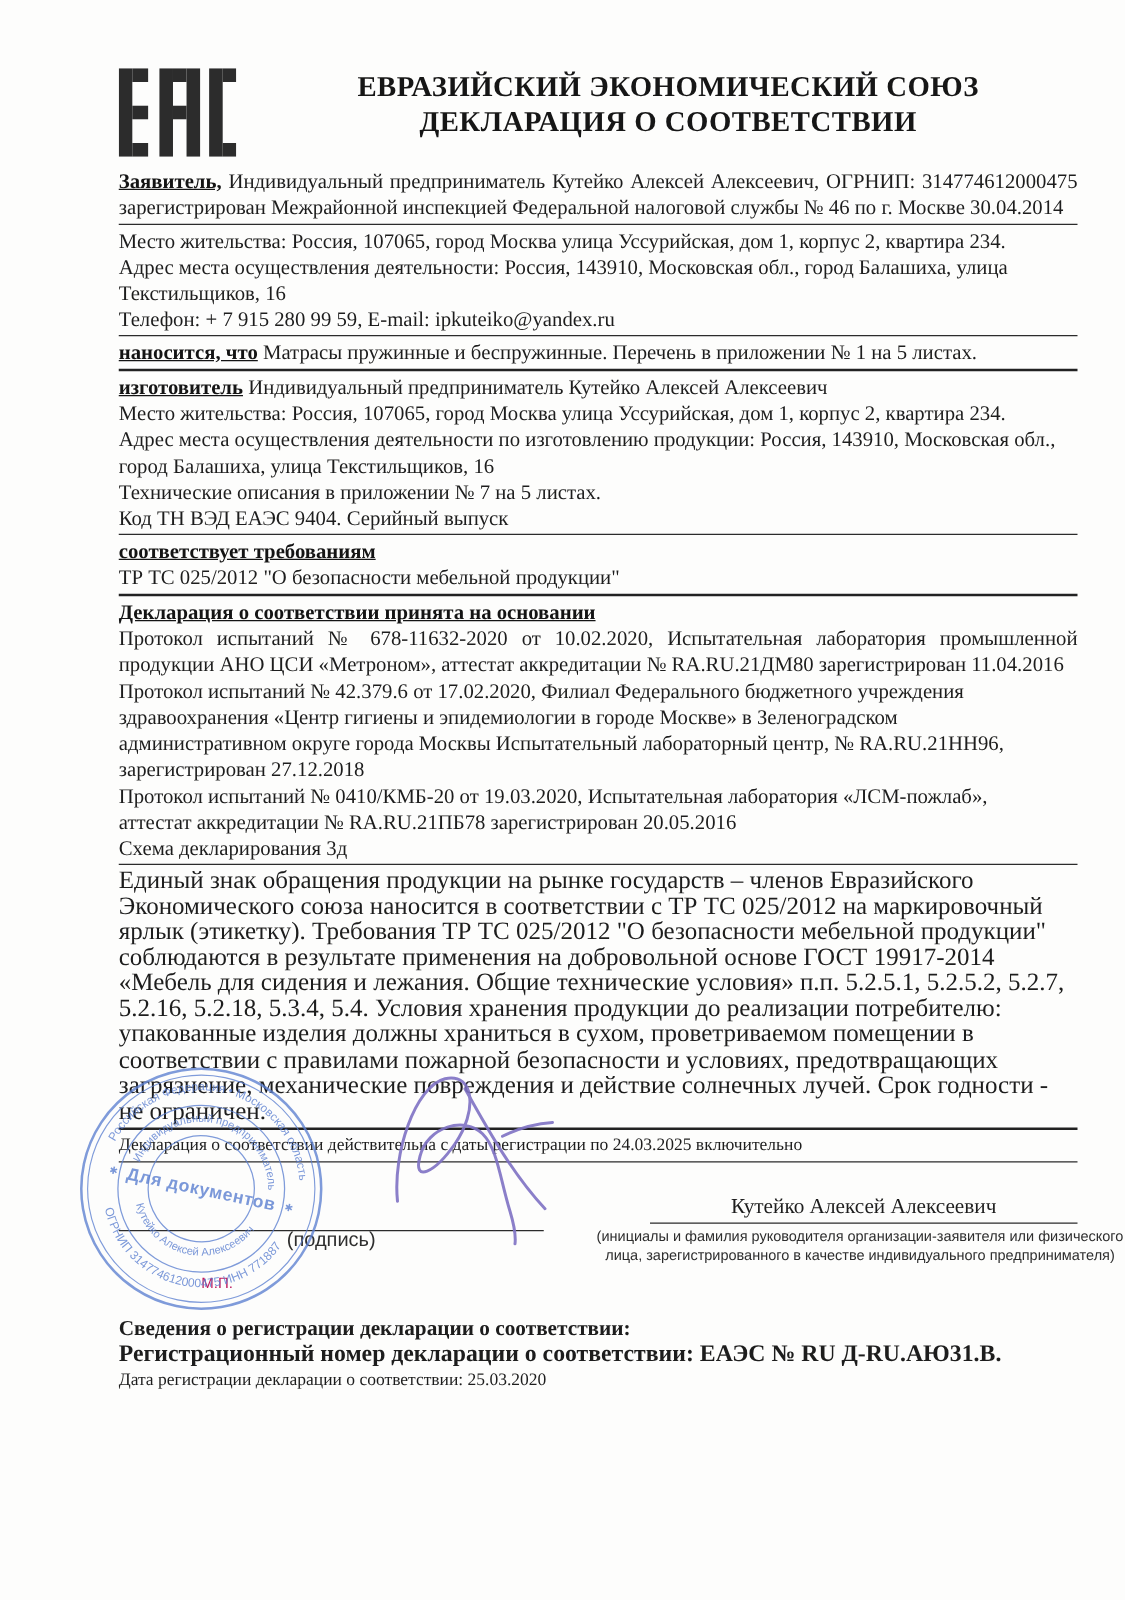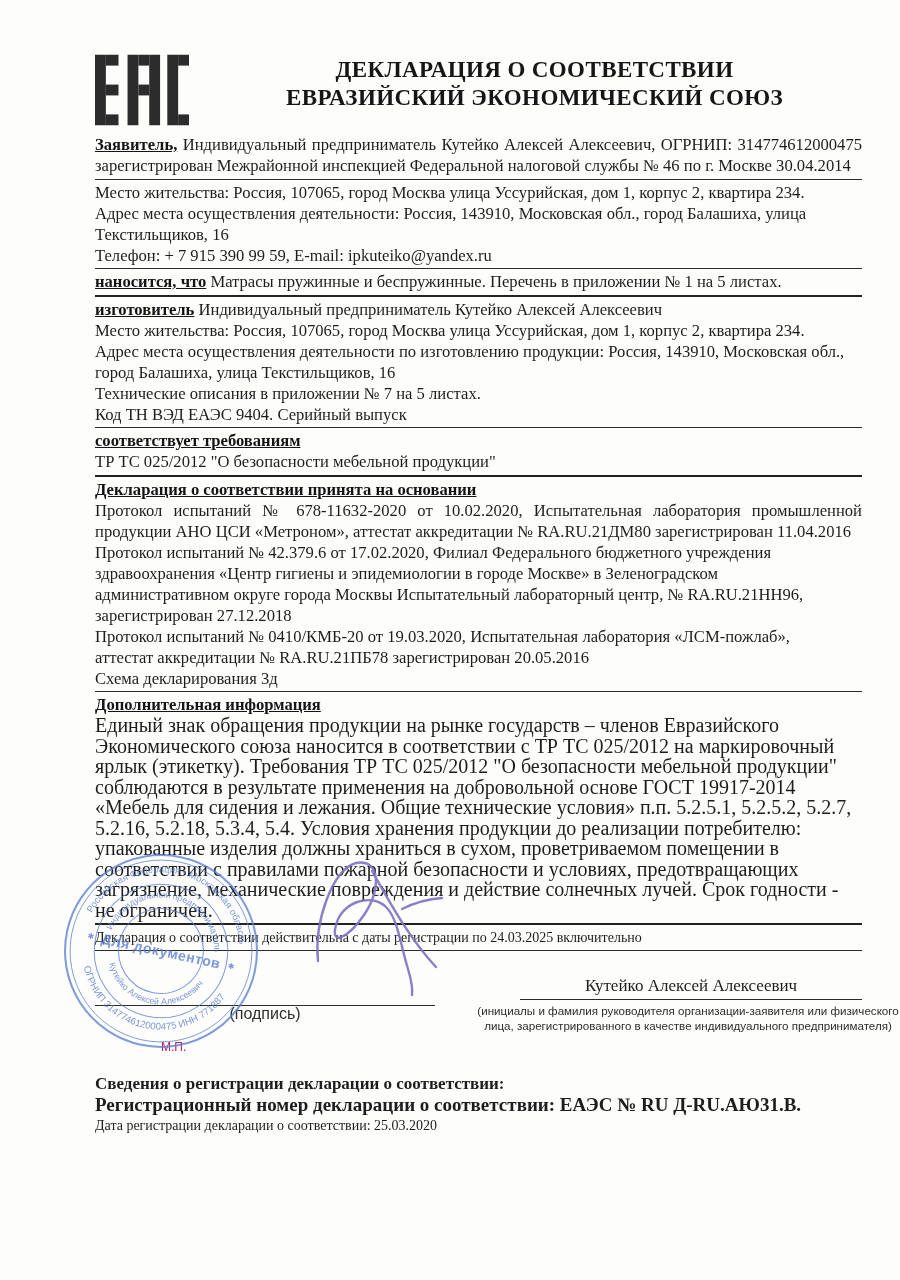--- a/index.html
+++ b/index.html
@@ -56,33 +56,33 @@
         <rect x="36" y="0" width="12" height="78"></rect>
         <rect x="60" y="0" width="12" height="78"></rect>
         <rect x="48" y="0" width="12" height="12"></rect>
         <rect x="48" y="33" width="12" height="12"></rect>
         <rect x="80" y="0" width="12" height="78"></rect>
         <rect x="92" y="0" width="12" height="12"></rect>
         <rect x="92" y="66" width="12" height="12"></rect>
       </g>
     </svg>
     <div class="titles">
+      <div>ЕВРАЗИЙСКИЙ ЭКОНОМИЧЕСКИЙ СОЮЗ</div>
       <div>ДЕКЛАРАЦИЯ О СООТВЕТСТВИИ</div>
-      <div>ЕВРАЗИЙСКИЙ ЭКОНОМИЧЕСКИЙ СОЮЗ</div>
     </div>
   </div>
 
   <div class="content">
 
     <p class="just"><b>Заявитель,</b> <span>Индивидуальный предприниматель Кутейко Алексей Алексеевич,   ОГРНИП: 314774612000475 зарегистрирован Межрайонной инспекцией Федеральной налоговой службы № 46 по г. Москве 30.04.2014</span></p>
     <div class="rule"></div>
 
     <p>Место жительства: Россия, 107065, город Москва улица Уссурийская, дом 1, корпус 2, квартира 234.</p>
     <p>Адрес места осуществления деятельности: Россия, 143910, Московская обл., город  Балашиха, улица Текстильщиков, 16</p>
-    <p>Телефон: + 7 915 390 99 59, E-mail: ipkuteiko@yandex.ru</p>
+    <p>Телефон: + 7 915 280 99 59, E-mail: ipkuteiko@yandex.ru</p>
     <div class="rule"></div>
 
     <p><b>наносится, что</b> <span>Матрасы пружинные и беспружинные. Перечень в приложении № 1 на 5 листах.</span></p>
     <div class="rule thick"></div>
 
     <p><b>изготовитель</b> <span>Индивидуальный предприниматель Кутейко Алексей Алексеевич</span></p>
     <p>Место жительства: Россия, 107065, город Москва улица Уссурийская, дом 1, корпус 2, квартира 234.</p>
     <p>Адрес места осуществления деятельности по изготовлению продукции: Россия, 143910, Московская обл., город  Балашиха, улица Текстильщиков, 16</p>
     <p>Технические описания в приложении № 7 на 5 листах.</p>
     <p>Код ТН ВЭД ЕАЭС 9404.  Серийный выпуск</p>
@@ -92,21 +92,20 @@
     <p>ТР ТС 025/2012 "О безопасности мебельной продукции"</p>
     <div class="rule thick"></div>
 
     <p><b>Декларация о соответствии принята на основании</b></p>
     <p class="just">Протокол испытаний № 678-11632-2020 от 10.02.2020, Испытательная лаборатория промышленной продукции АНО ЦСИ «Метроном», аттестат аккредитации № RA.RU.21ДМ80 зарегистрирован 11.04.2016</p>
     <p class="w735">Протокол испытаний № 42.379.6 от 17.02.2020, Филиал Федерального бюджетного учреждения здравоохранения «Центр гигиены и эпидемиологии в городе Москве» в Зеленоградском административном округе города Москвы Испытательный лабораторный центр, № RA.RU.21НН96, зарегистрирован 27.12.2018</p>
     <p class="w735">Протокол испытаний № 0410/КМБ-20 от 19.03.2020, Испытательная лаборатория «ЛСМ-пожлаб», аттестат аккредитации № RA.RU.21ПБ78 зарегистрирован 20.05.2016</p>
     <p>Схема декларирования 3д</p>
     <div class="rule"></div>
 
-    <p><b>Дополнительная информация</b></p>
     <p class="small">Единый знак обращения продукции на рынке государств – членов Евразийского Экономического союза наносится в соответствии с  ТР ТС 025/2012 на маркировочный ярлык (этикетку). Требования ТР ТС 025/2012 "О безопасности мебельной продукции" соблюдаются в результате применения на добровольной основе ГОСТ 19917-2014 «Мебель для сидения и лежания. Общие технические условия» п.п. 5.2.5.1, 5.2.5.2, 5.2.7, 5.2.16, 5.2.18, 5.3.4, 5.4. Условия хранения продукции до реализации потребителю: упакованные изделия должны храниться в сухом, проветриваемом помещении в соответствии с правилами пожарной безопасности и условиях, предотвращающих загрязнение, механические повреждения и действие солнечных лучей.  Срок годности - не ограничен.</p>
     <div class="rule thick"></div>
 
     <p class="validity">Декларация о соответствии  действительна с даты регистрации по 24.03.2025 включительно</p>
     <div class="rule"></div>
 
     <div class="sig-row">
       <div class="sig-left">
         <div class="line"></div>
         <div class="cap-sans">(подпись)</div>

